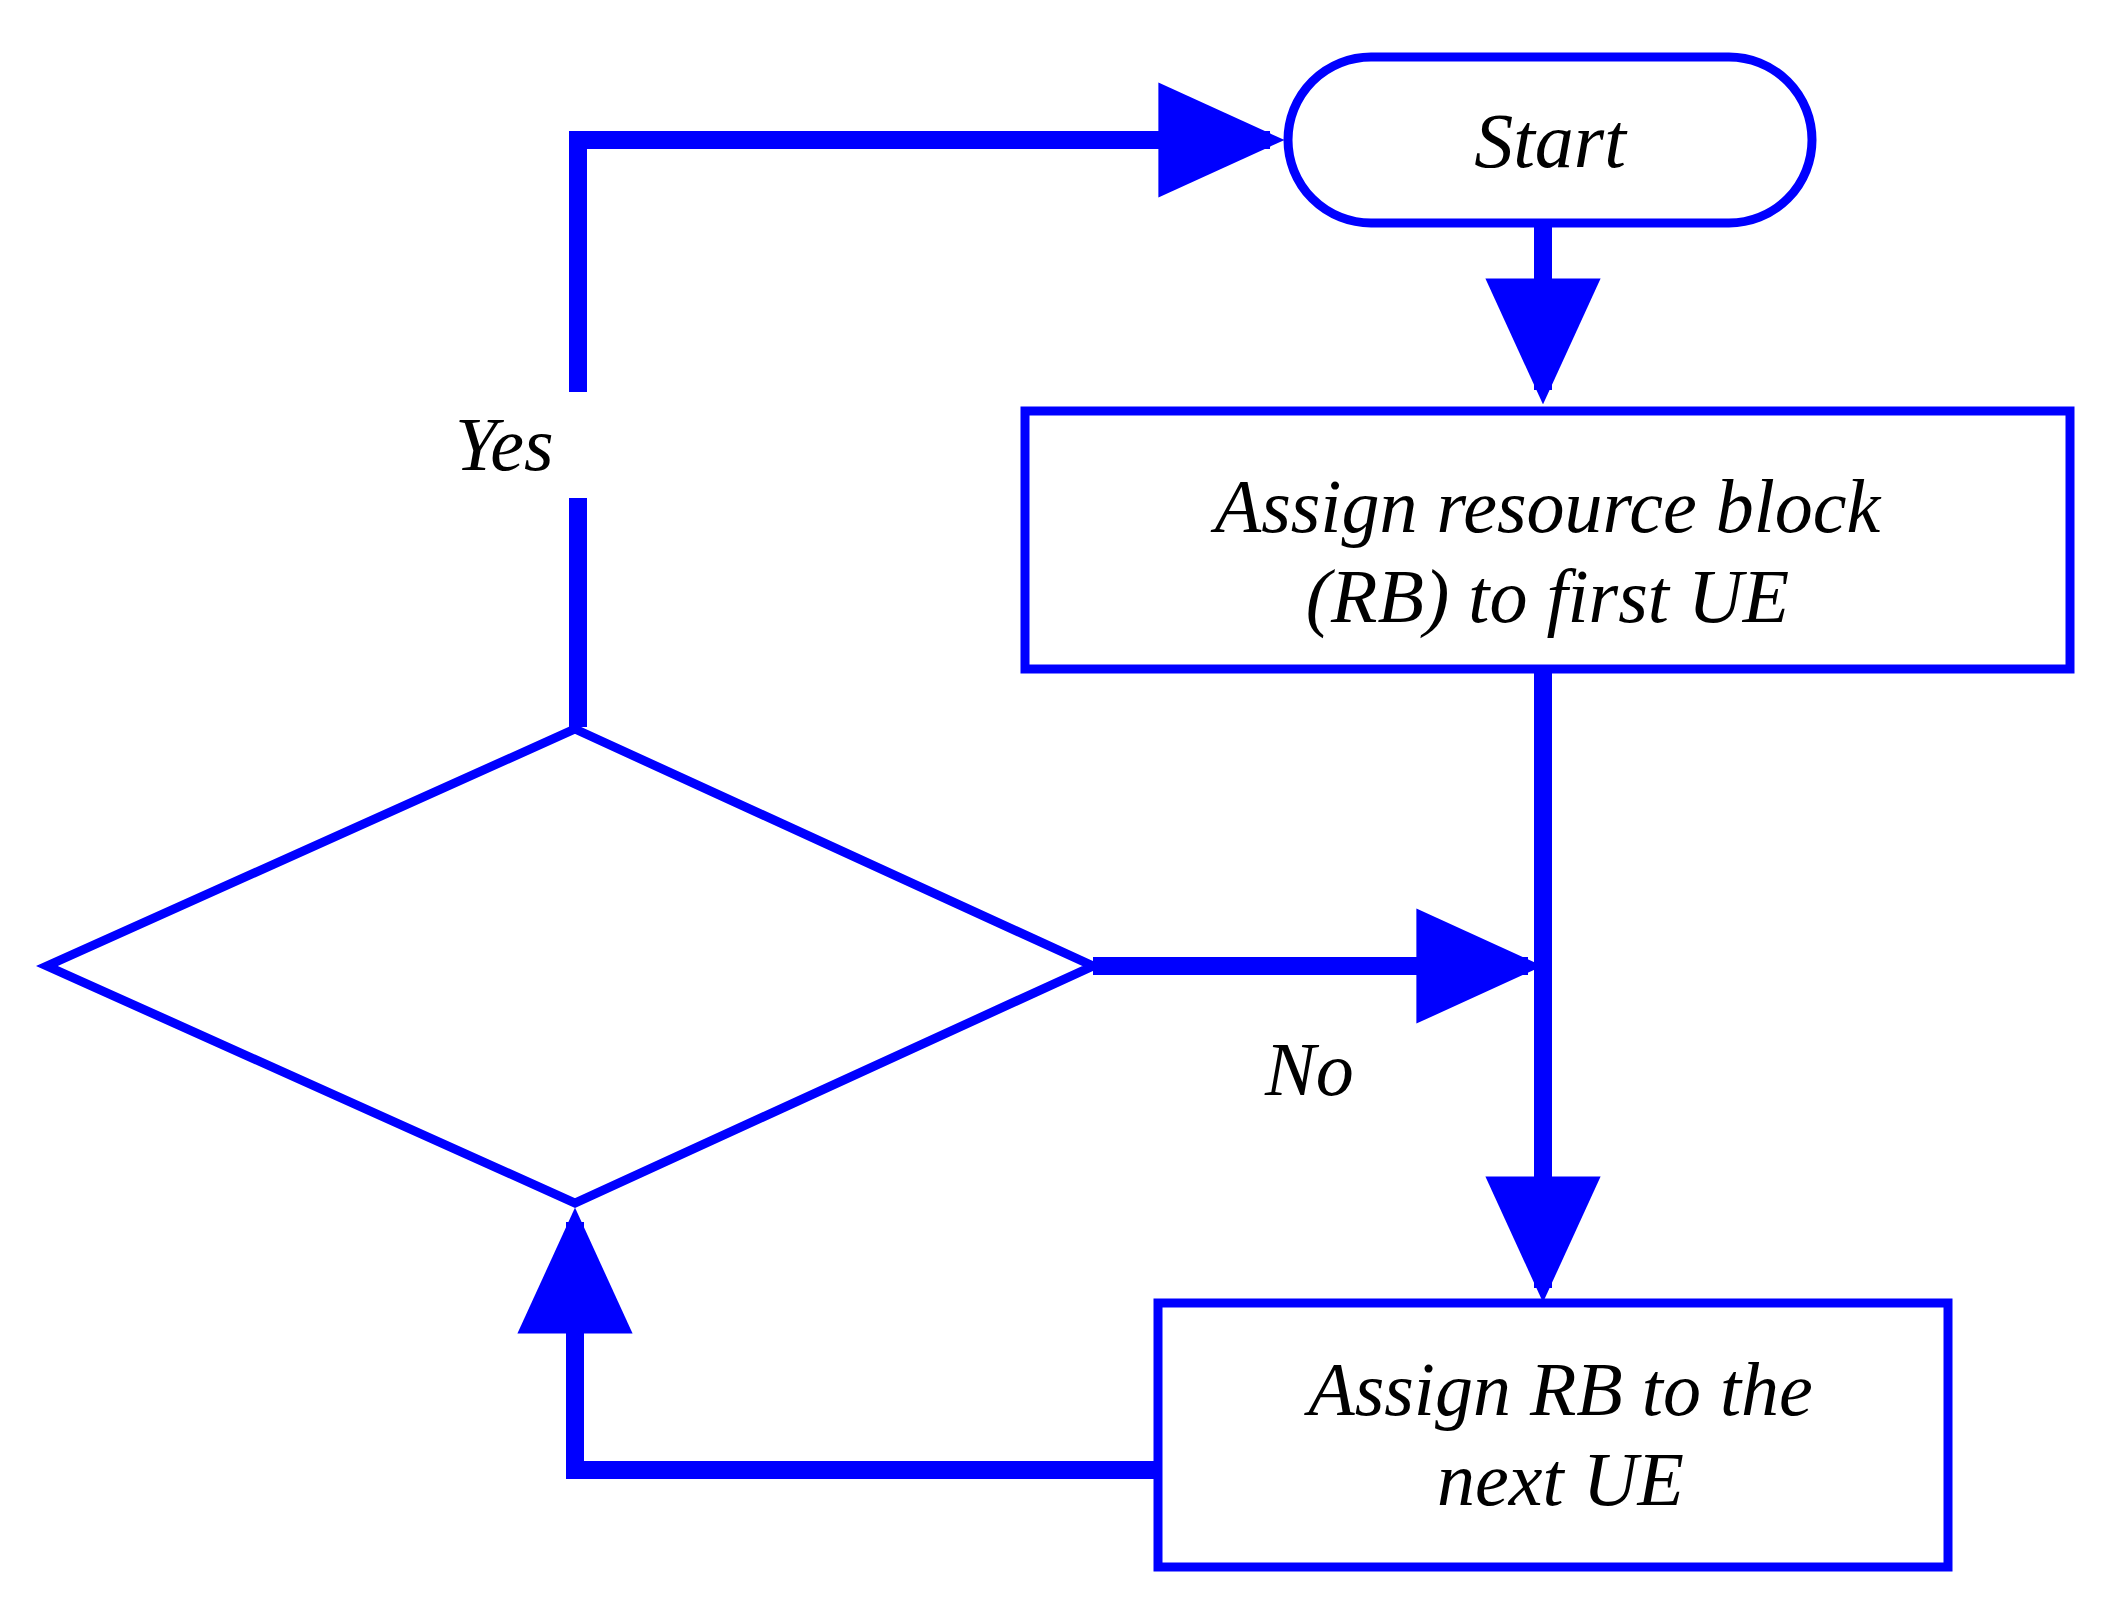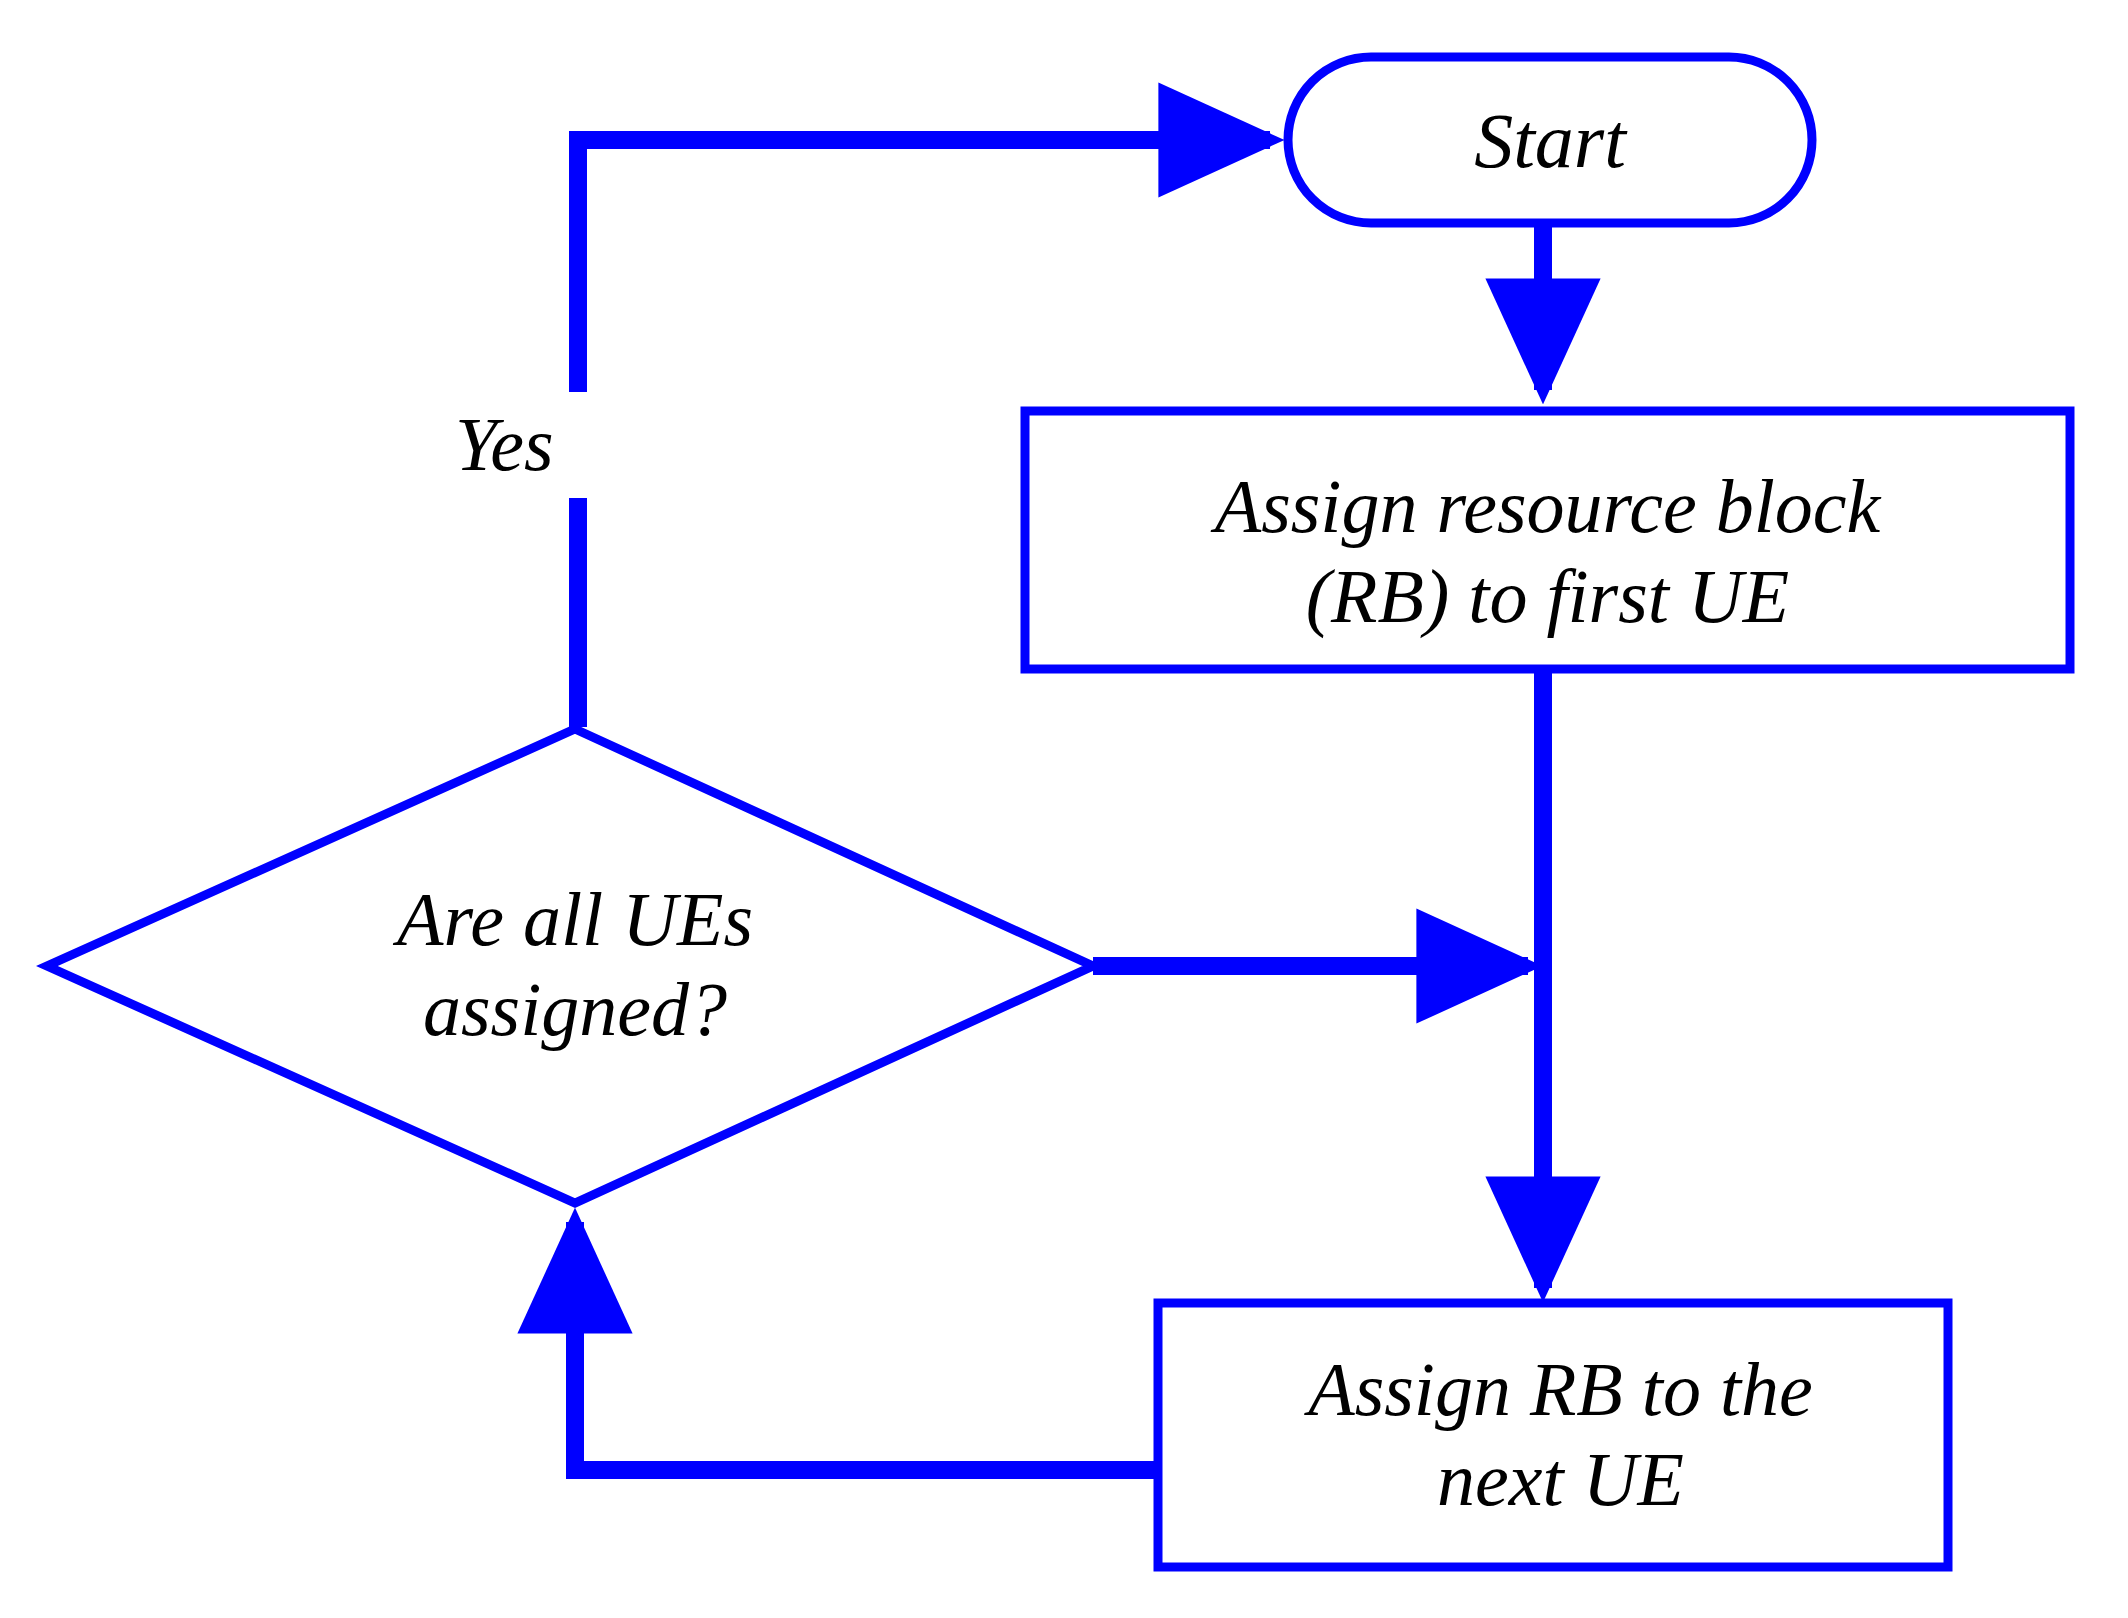--- a/index.html
+++ b/index.html
@@ -123,22 +123,21 @@
     <line x1="578" y1="727" x2="578" y2="498" stroke="#0000ff" stroke-width="18"></line>
 
     <polyline points="578,392 578,140 1270,140" fill="none" stroke="#0000ff" stroke-width="18" marker-end="url(#arrowhead)"></polyline>
   </svg>
 
   <div class="node-text" id="start-label">Start</div>
 
   <div class="node-text" id="assign-first-label">Assign resource block
 (RB) to first UE</div>
 
-  <div class="node-text" id="decision-label">Are all UEs
-assigned?</div>
 
   <div class="node-text" id="assign-next-label">Assign RB to the
 next UE</div>
 
   <div class="edge-label" id="yes-label">Yes</div>
 
+  <div class="edge-label" id="no-label">No</div>
 
 </div>
 
 </body></html>

